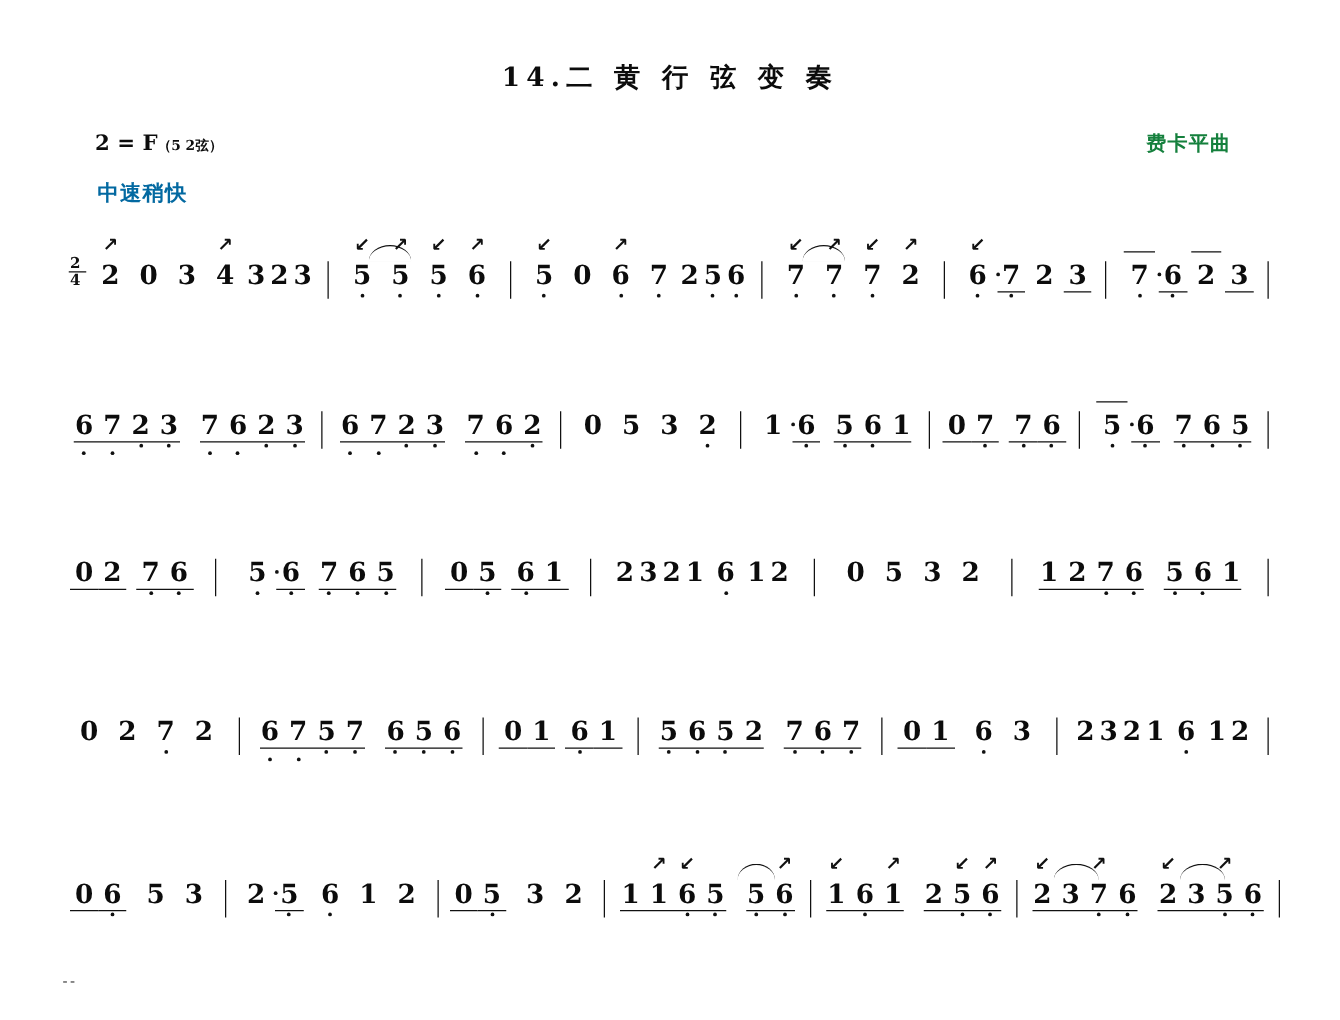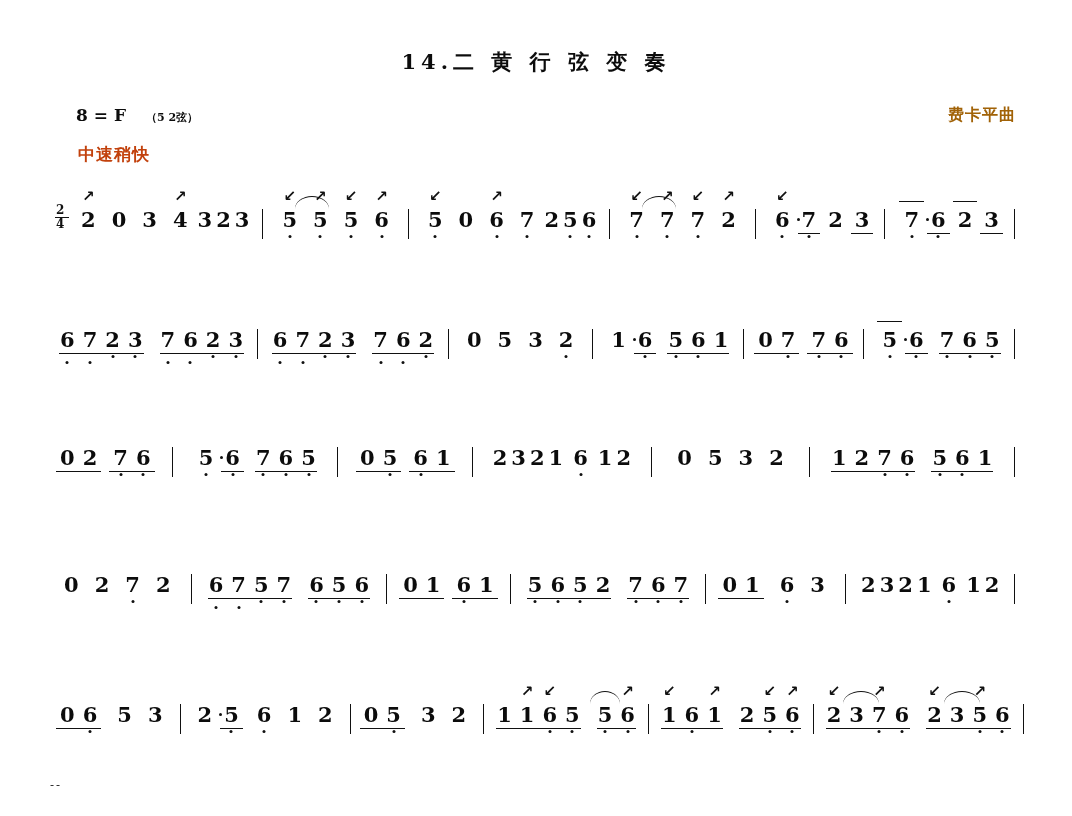--- a/index.html
+++ b/index.html
@@ -41,42 +41,41 @@
     top: 105px;
     left: 76px;
     font-family: "DejaVu Serif", serif;
     font-size: 17px;
     font-weight: 700;
     color: #0c0c0c;
     white-space: nowrap;
   }
   .key-sig .small {
     font-size: 11px;
-    margin-left: 20px;
   }
 
   .composer {
     position: absolute;
     top: 105px;
-    right: 56px;
+    right: 87px;
     font-family: "DejaVu Serif", serif;
     font-size: 16px;
     font-weight: 700;
-    color: #a16207;
+    color: #15803d;
     letter-spacing: 1px;
   }
 
   .tempo {
     position: absolute;
     top: 143px;
     left: 78px;
     font-family: Liberation Serif, serif;
     font-size: 17px;
     font-weight: 700;
-    color: #c2410c;
+    color: #0369a1;
     letter-spacing: 1px;
   }
 
   
   .system {
     position: absolute;
     left: 0;
     width: 1072px;
     height: 110px;
   }
@@ -253,21 +252,21 @@
   }
 </style>
 </head>
 <body>
 
 <div class="page">
 
   <div class="title">14.二 黄 行 弦 变 奏</div>
 
   <div class="key-sig">
-    <span>8 = F</span><span class="small">（5 2弦）</span>
+    <span>2 = F</span><span class="small">（5 2弦）</span>
   </div>
 
   <div class="composer">费卡平曲</div>
 
   <div class="tempo">中速稍快</div>
 
   <div class="system" style="top:205px;">
     <div class="row-inner">
 
       <div class="measure">

